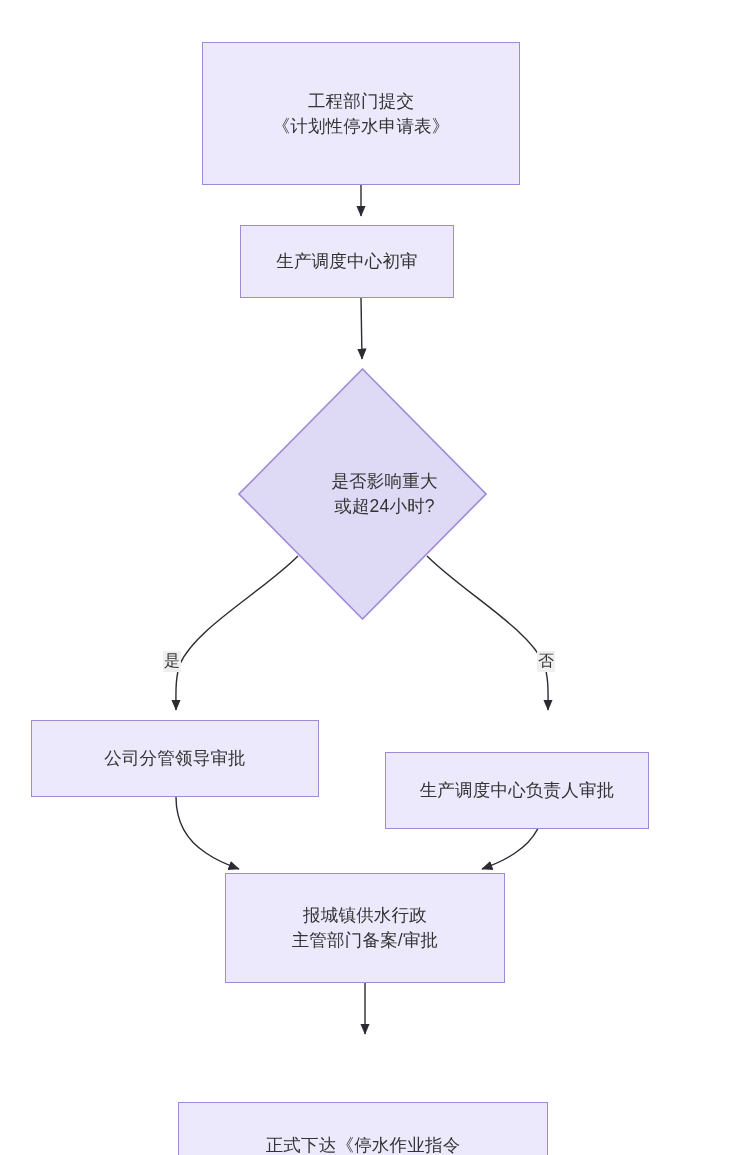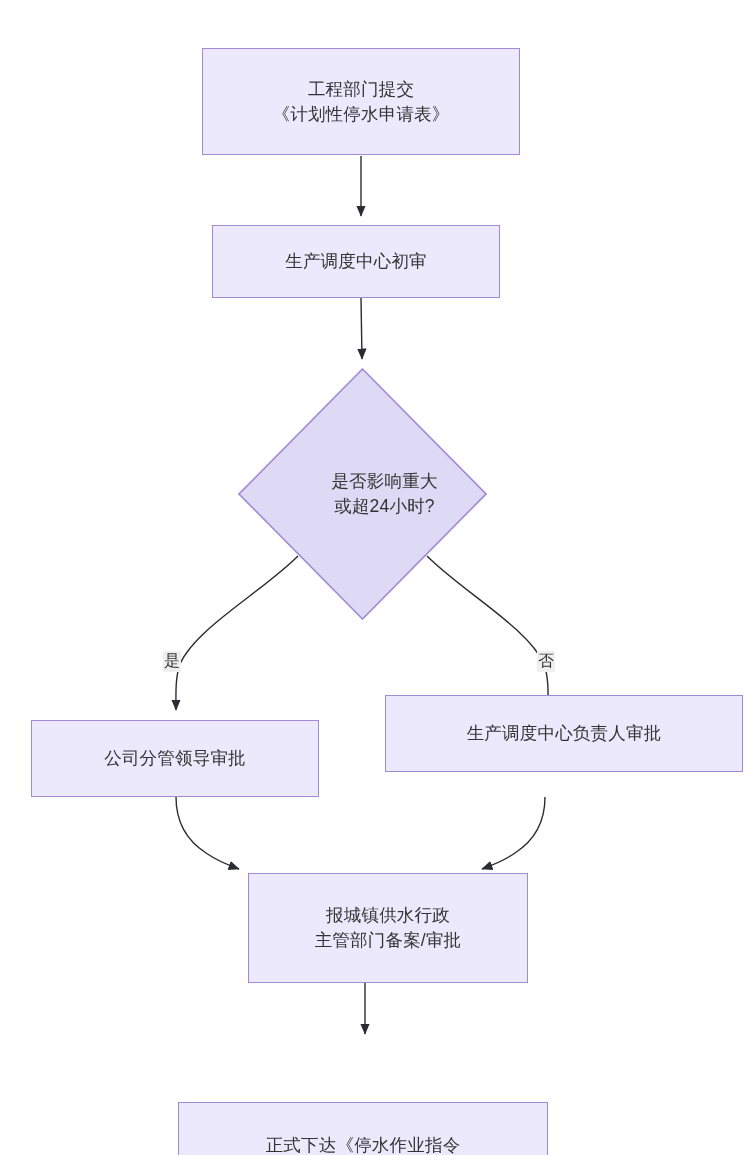--- a/index.html
+++ b/index.html
@@ -89,46 +89,46 @@
 
     <path d="M427,556 C463,592 528,628 544,664 C549,678 548,695 548,710" fill="none" stroke="#2b2b33" stroke-width="1.4" marker-end="url(#arrowhead)"></path>
 
     <path d="M176,797 C176,822 186,840 206,853 C216,860 228,865 239,869" fill="none" stroke="#2b2b33" stroke-width="1.4" marker-end="url(#arrowhead)"></path>
 
     <path d="M545,797 C545,822 535,840 515,853 C505,860 493,865 482,869" fill="none" stroke="#2b2b33" stroke-width="1.4" marker-end="url(#arrowhead)"></path>
 
     <path d="M365,983 L365,1034" fill="none" stroke="#2b2b33" stroke-width="1.4" marker-end="url(#arrowhead)"></path>
   </svg>
 
-  <div class="node box" style="left:202px; top:48px; width:318px; height:107px;">
+  <div class="node box" style="left:202px; top:42px; width:318px; height:143px;">
     <span>工程部门提交
 《计划性停水申请表》</span>
   </div>
 
-  <div class="node box" style="left:212px; top:225px; width:288px; height:73px;">
+  <div class="node box" style="left:240px; top:225px; width:214px; height:73px;">
     <span>生产调度中心初审</span>
   </div>
 
   <div class="node diamond-wrap" style="left:238px; top:368px; width:249px; height:252px;">
     <svg class="diamond-shape" viewBox="0 0 249 252" preserveAspectRatio="none" xmlns="http://www.w3.org/2000/svg">
       <polygon points="124.5,1 248,126 124.5,251 1,126" fill="#ded9f5" stroke="#9f8bd4" stroke-width="1.6"></polygon>
     </svg>
     <span class="diamond-label">是否影响重大
 或超24小时?</span>
   </div>
 
   <div class="node box" style="left:31px; top:720px; width:288px; height:77px;">
     <span>公司分管领导审批</span>
   </div>
 
-  <div class="node box" style="left:385px; top:695px; width:358px; height:77px;">
+  <div class="node box" style="left:385px; top:752px; width:264px; height:77px;">
     <span>生产调度中心负责人审批</span>
   </div>
 
-  <div class="node box" style="left:225px; top:873px; width:280px; height:110px;margin-left:23px;">
+  <div class="node box" style="left:225px; top:873px; width:280px; height:110px;">
     <span>报城镇供水行政
 主管部门备案/审批</span>
   </div>
 
   <div class="node box" style="left:178px; top:1102px; width:370px; height:112px;">
     <span>正式下达《停水作业指令
 单》</span>
   </div>
 
   <div class="edge-label" style="left:163px; top:651px;">是</div>

